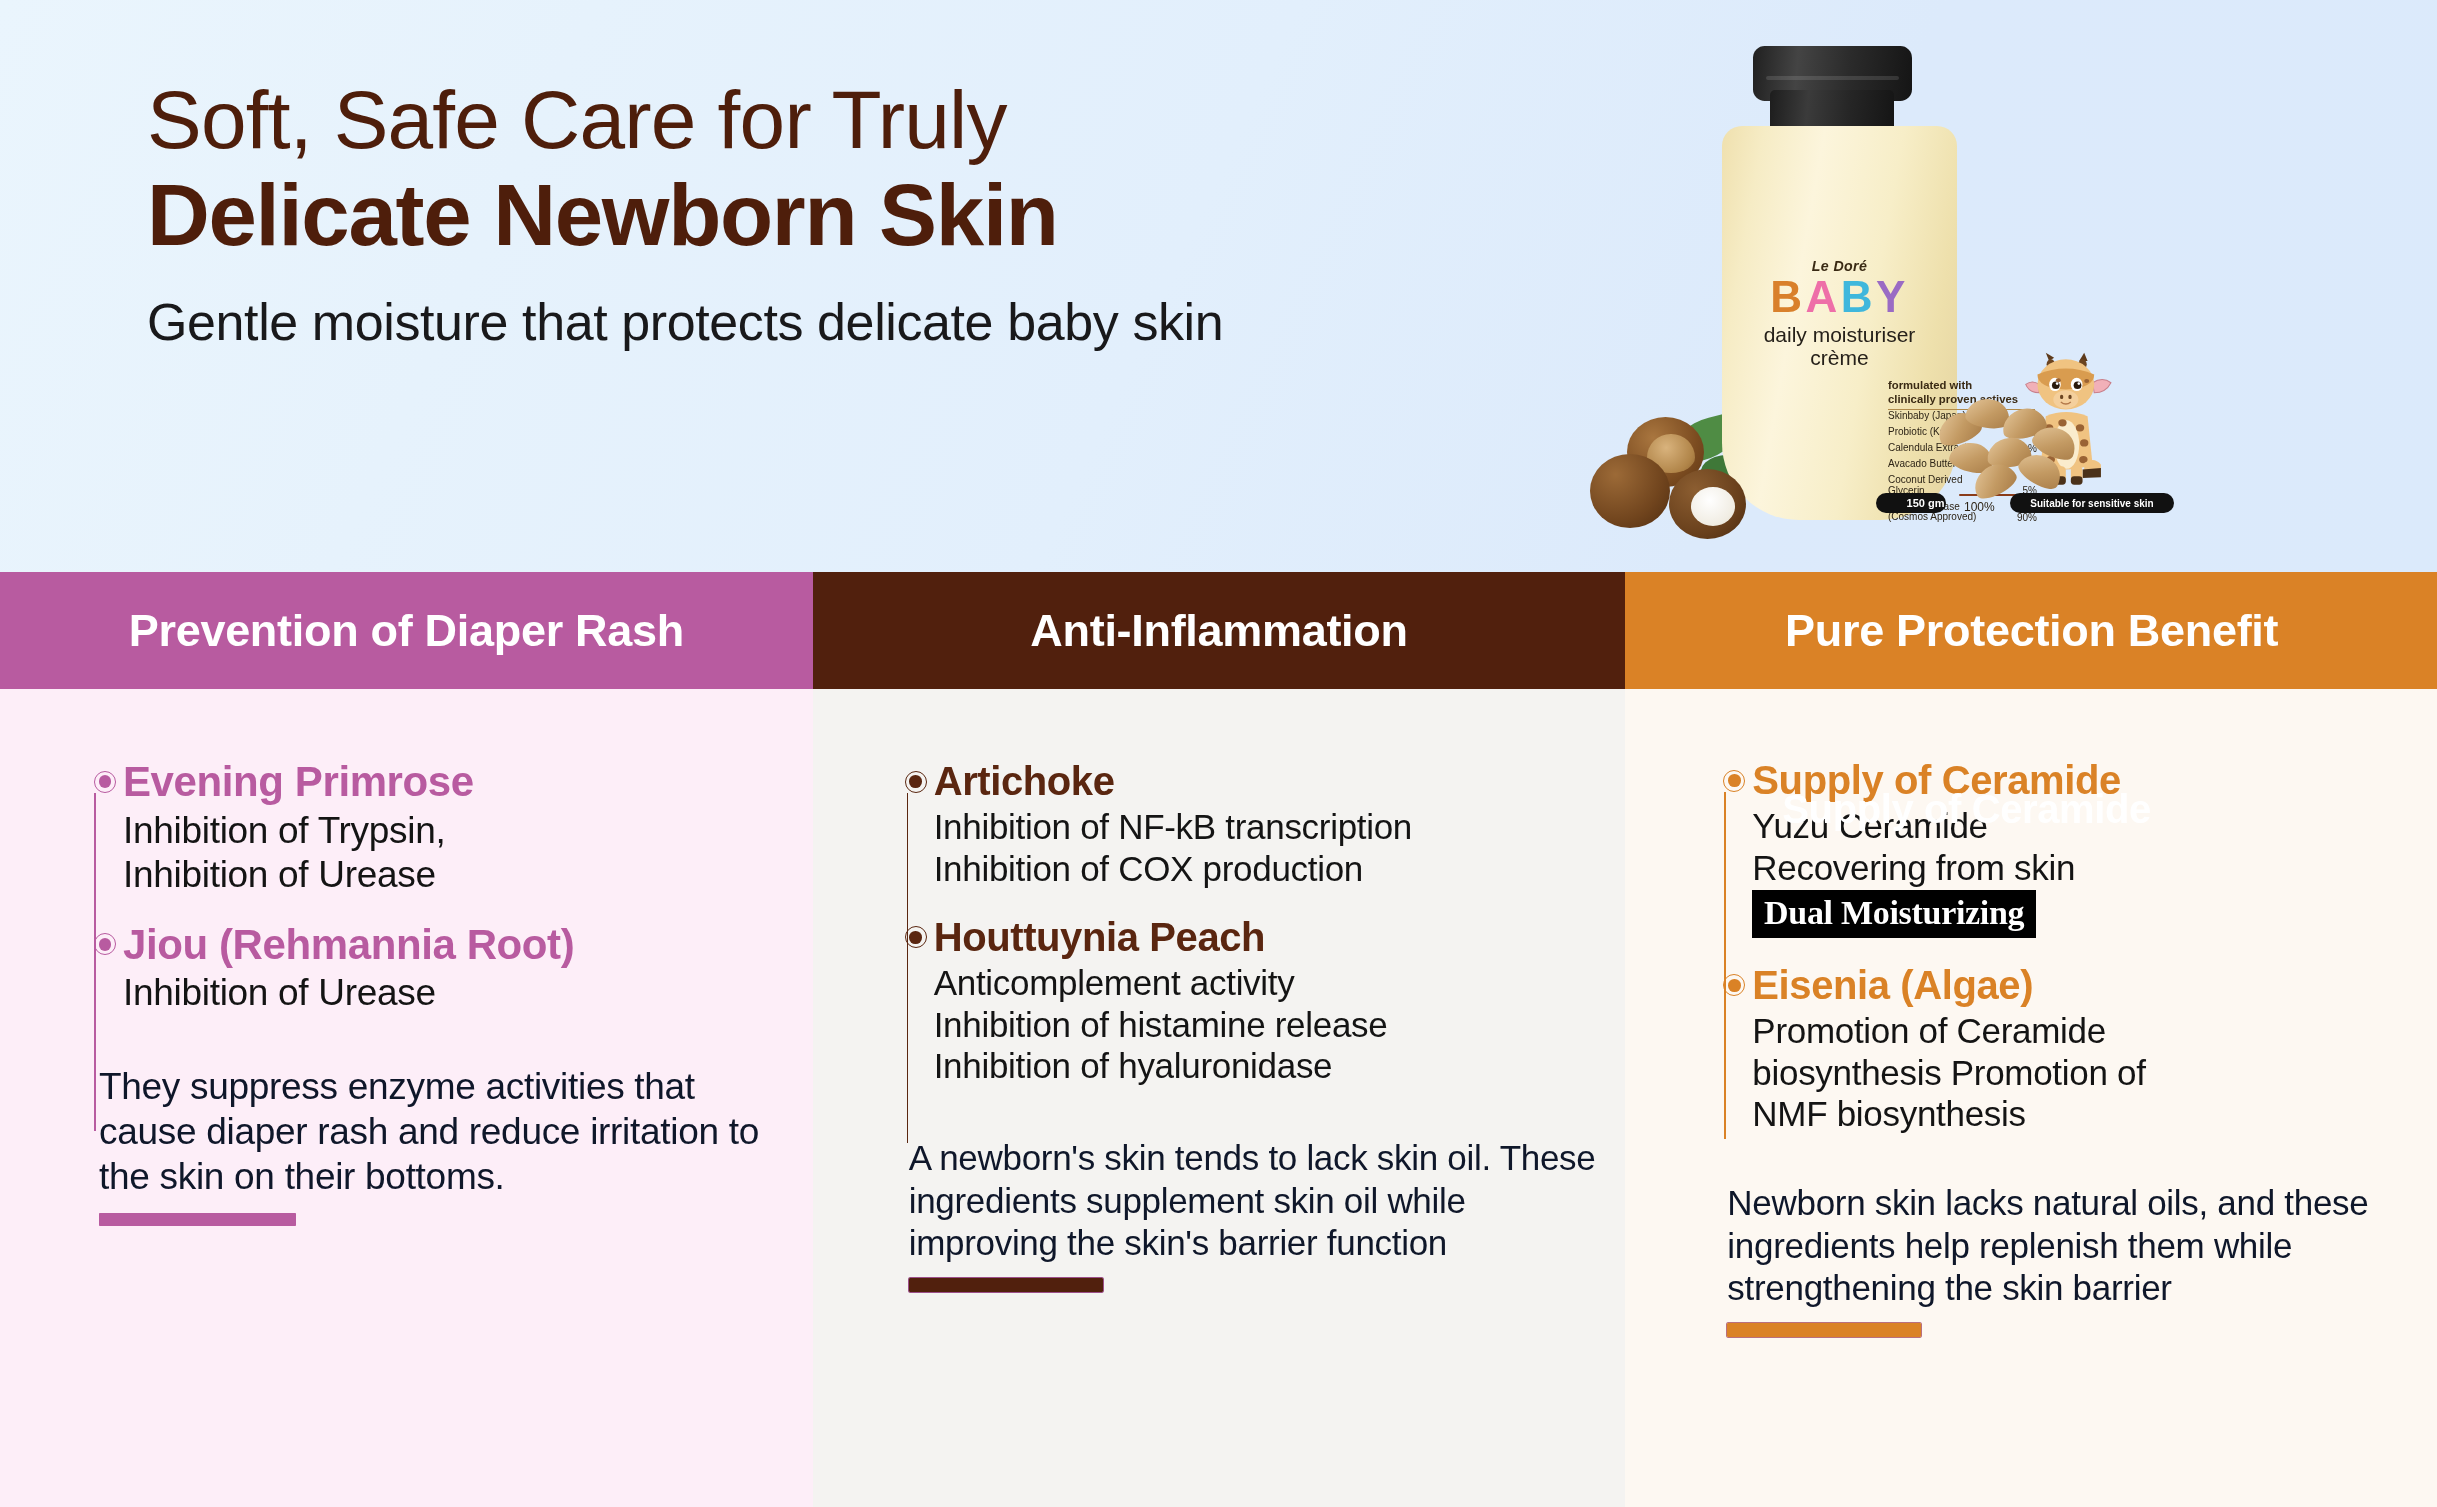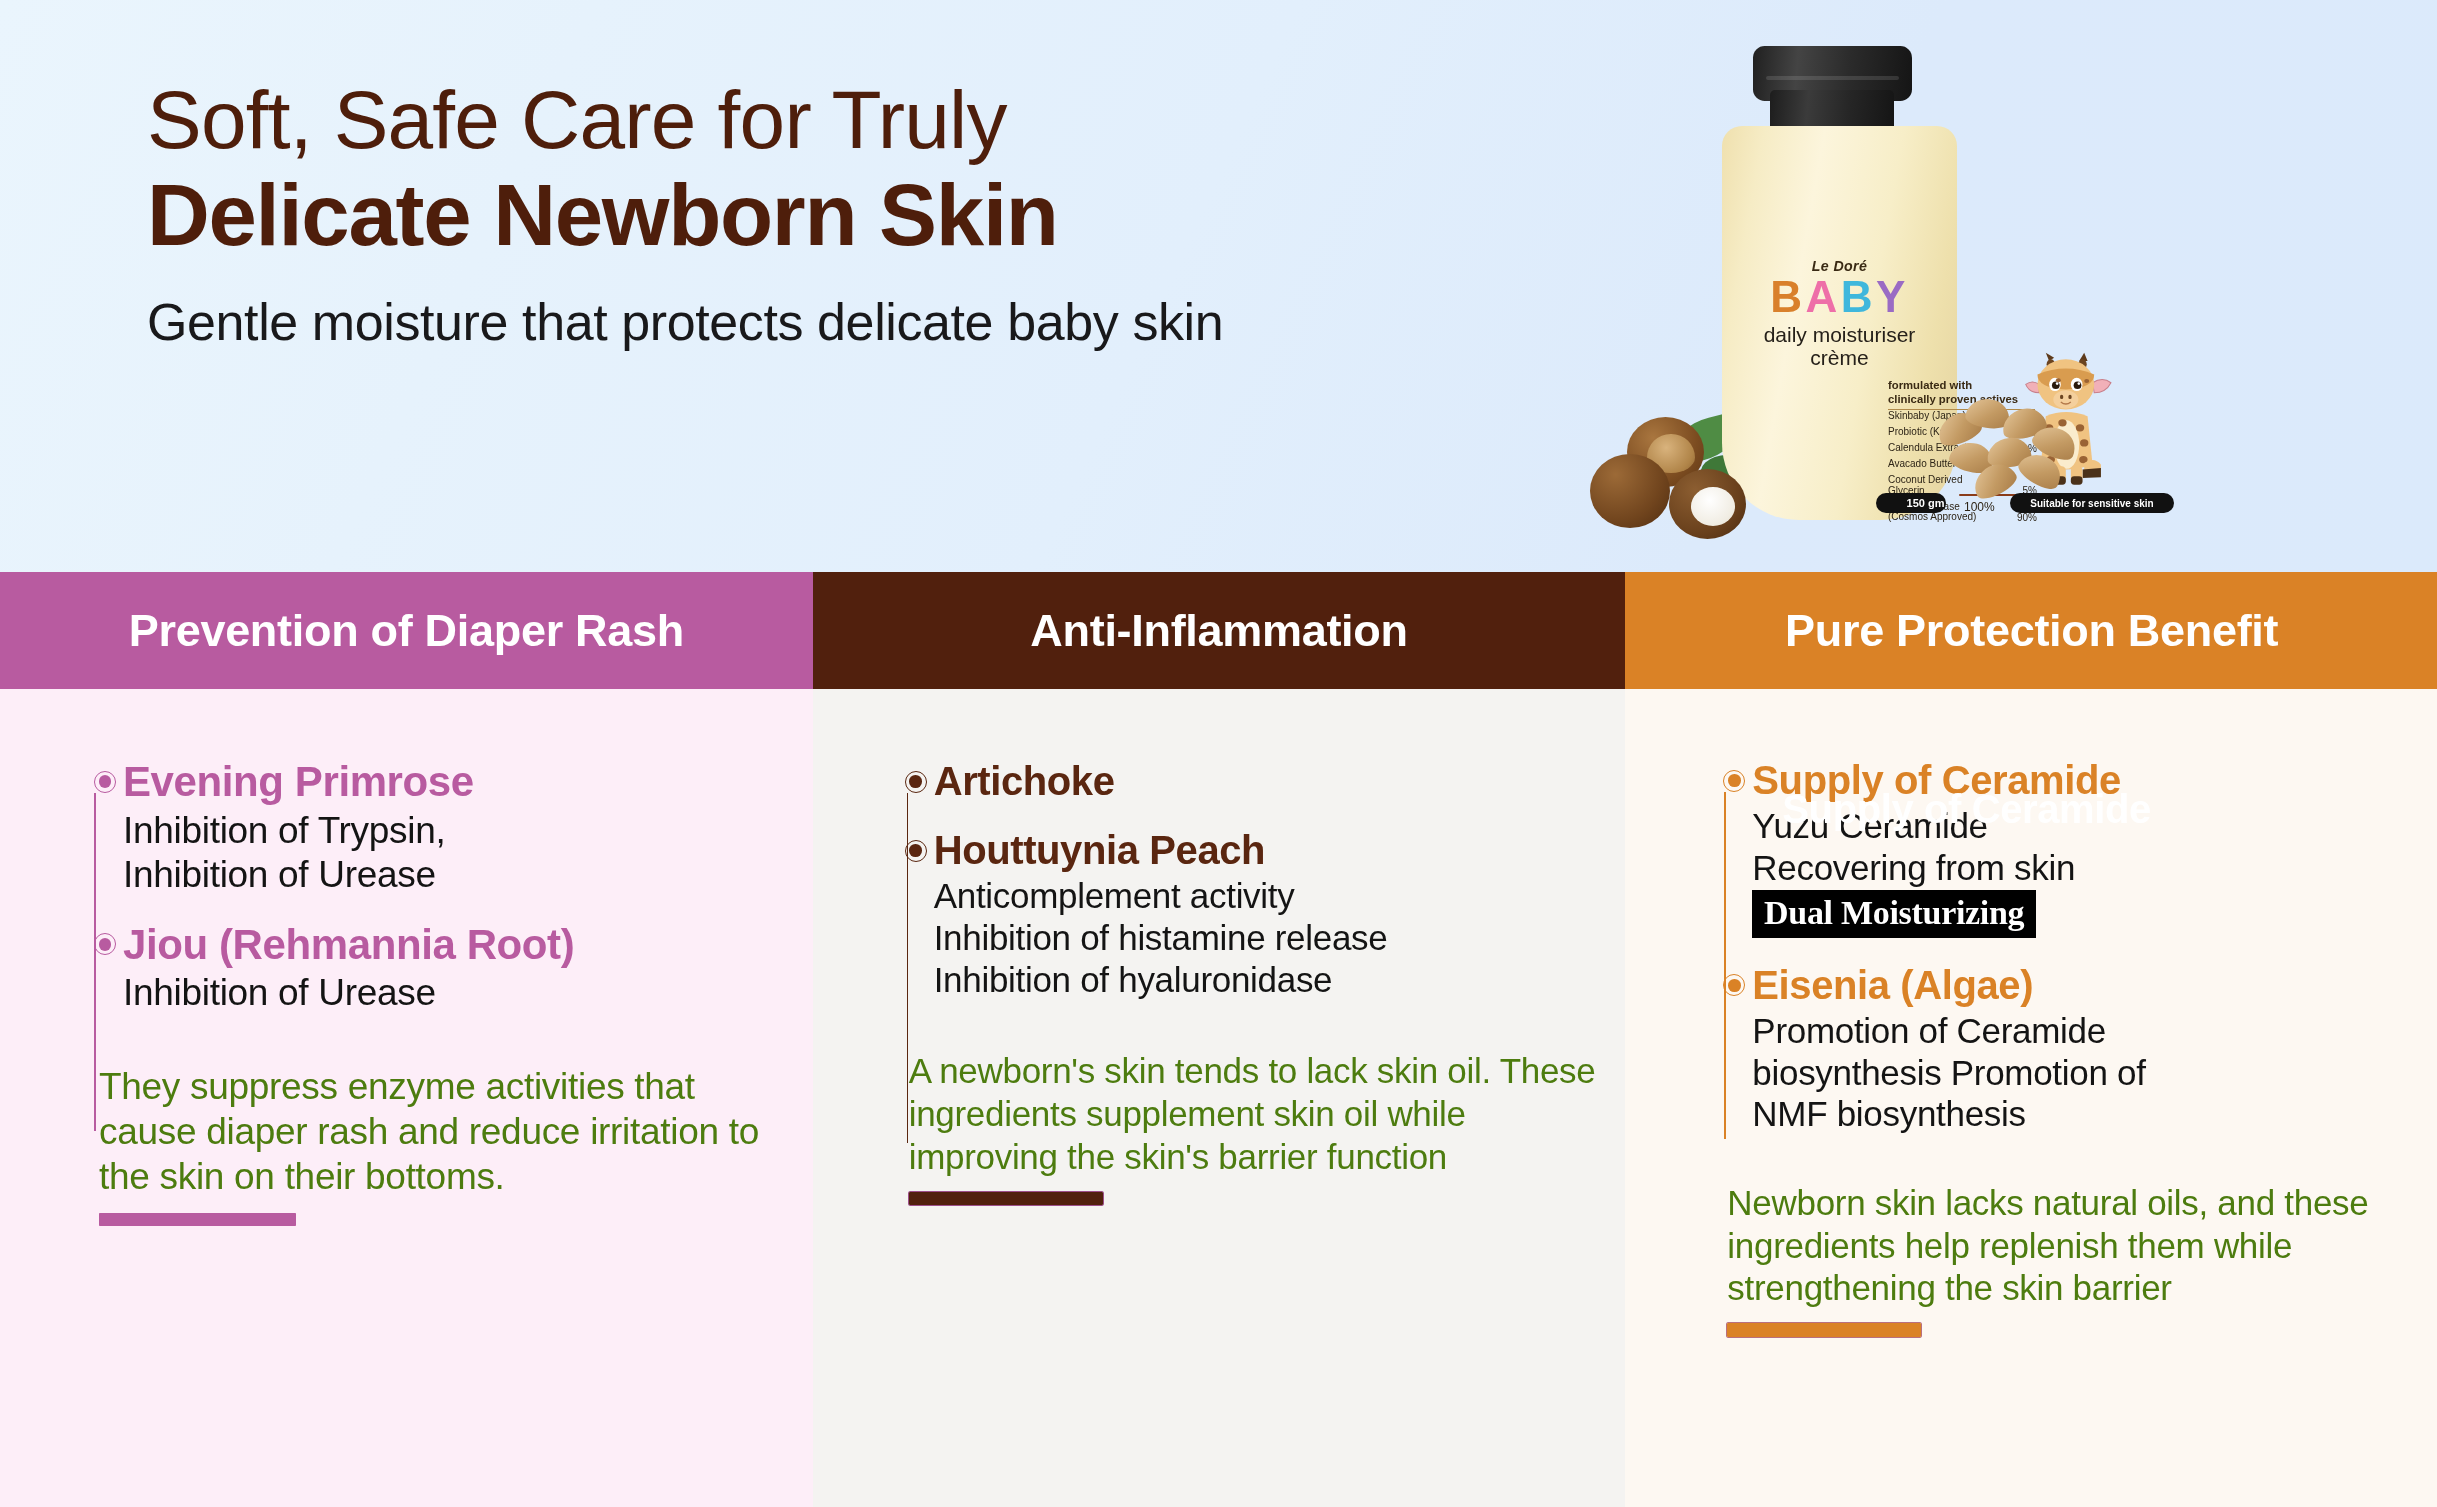--- a/index.html
+++ b/index.html
@@ -152,21 +152,21 @@
   .bullet::after{ content:""; width:12.6px; height:12.6px; border-radius:50%; }
   .b-1{ border:1.3px solid #B85BA0; } .b-1::after{ background:#B85BA0; }
   .b-2{ border:1.3px solid #5A2610; } .b-2::after{ background:#5A2610; }
   .b-3{ border:1.3px solid #DA8226; } .b-3::after{ background:#DA8226; }
 
   .entry-title{ font-size:42px; font-weight:700; line-height:1.1; letter-spacing:-0.4px; }
   .t-1{ color:#B85BA0; } .t-2{ color:#5A2610; } .t-3{ color:#DA8226; }
   .entry-lines{ margin-top:3.4px; }
   .entry-line{ font-size:37px; line-height:1.19; color:#141414; letter-spacing:-0.3px; }
 
-  .summary{ font-size:37px; line-height:1.22; color:#4d7c0f; letter-spacing:-0.3px; }
+  .summary{ font-size:37px; line-height:1.22; color:#0f172a; letter-spacing:-0.3px; }
   .underline{ height:13.4px; border-radius:0.8px; margin-top:13.4px; }
   .u-1{ width:197px; background:#B85BA0; }
   .u-2{ width:194px; background:#51200D; outline:1.3px solid #9d4f8a; }
   .u-3{ width:194px; background:#DA8226; outline:1.3px solid #b9707f; }
 
   
   .body-1 .entries{ margin:70px 0 0 123px; width:670px; }
   .body-1 .summary-wrap{ margin:49px 0 0 99px; width:662px; }
 
   
@@ -361,20 +361,24 @@
 
   <div class="col col-2">
     <div class="col-head h-2">Anti-Inflammation</div>
     <div class="col-body body-2">
       <div class="timeline tl-2" style="left:94px;"></div>
 
       <div class="entries">
         <div class="entry">
           <span class="bullet b-2"></span>
           <div class="entry-title t-2">Artichoke</div>
+          <div class="entry-lines">
+            <div class="entry-line">Inhibition of NF-kB transcription</div>
+            <div class="entry-line">Inhibition of COX production</div>
+          </div>
         </div>
 
         <div class="entry">
           <span class="bullet b-2"></span>
           <div class="entry-title t-2">Houttuynia Peach</div>
           <div class="entry-lines">
             <div class="entry-line">Anticomplement activity</div>
             <div class="entry-line">Inhibition of histamine release</div>
             <div class="entry-line">Inhibition of hyaluronidase</div>
           </div>

